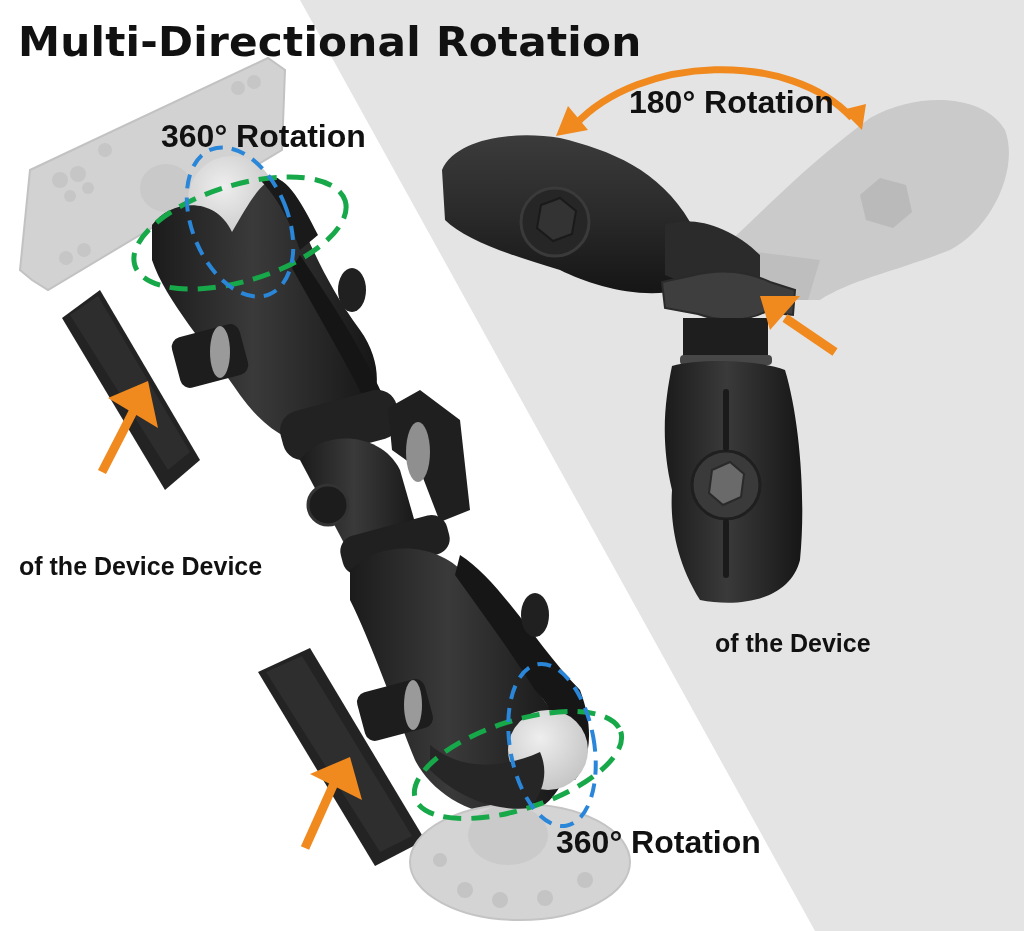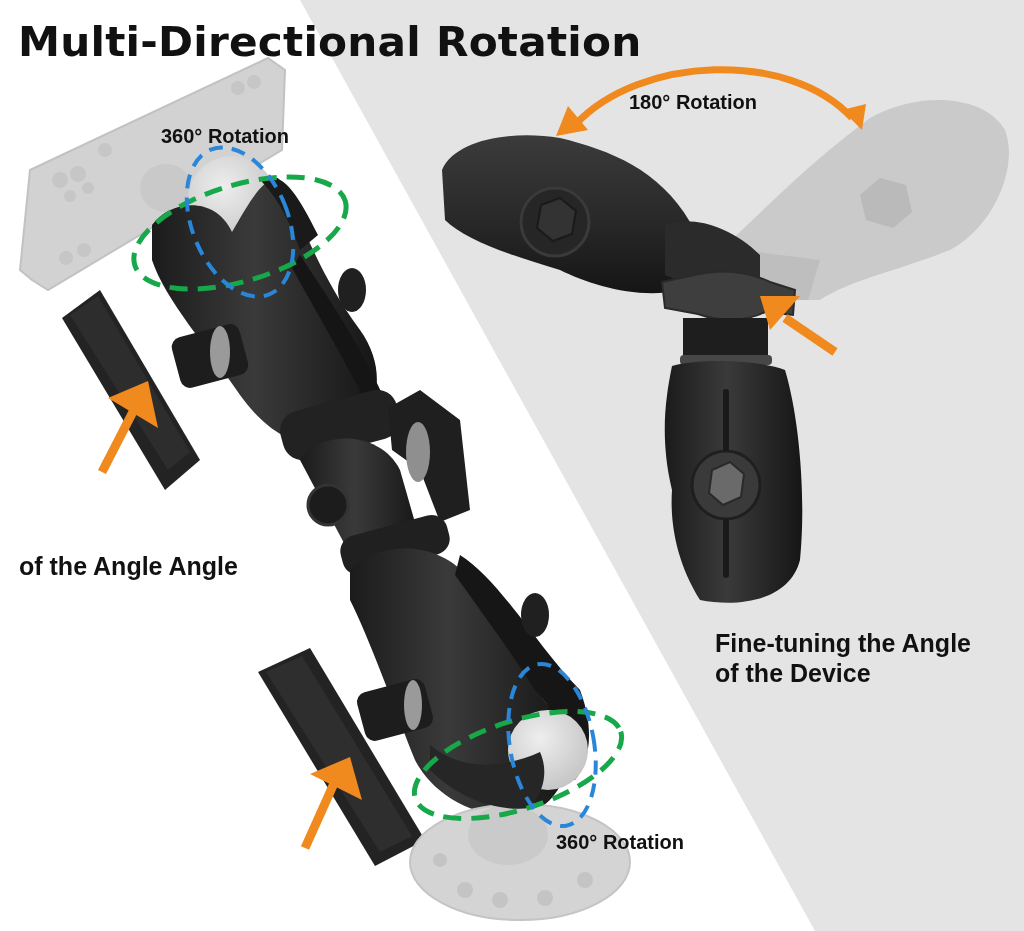--- a/index.html
+++ b/index.html
@@ -8,21 +8,21 @@
     background: #ffffff;
     font-family: "Liberation Sans", "DejaVu Sans", sans-serif;
   }
   #stage { position: absolute; left: 0; top: 0; width: 1024px; height: 931px; }
   .txt { position: absolute; color: #111111; font-weight: 700; margin: 0; }
   .title {
     left: 18px; top: 18px; font-size: 41px; letter-spacing: 0.2px;
     font-family: "DejaVu Sans", sans-serif; font-weight: 700; transform: scaleX(1.03);
     transform-origin: left top;
   }
-  .lbl { font-size: 20px; line-height: 29px; }
+  .lbl { font-size: 32px; line-height: 29px; }
   .lbl-360-top { left: 161px; top: 122px; }
   .lbl-180 { left: 629px; top: 88px; }
   .lbl-sub { left: 19px; top: 551px; font-size: 25px; line-height: 30px; }
   .lbl-fine { left: 715px; top: 628px; font-size: 25px; line-height: 30px; }
   .lbl-360-bot { left: 556px; top: 828px; }
 </style>
 </head>
 <body>
 
 <svg id="stage" width="1024" height="931" viewBox="0 0 1024 931" xmlns="http://www.w3.org/2000/svg">
@@ -160,19 +160,18 @@
   <g>
     <line x1="835" y1="352" x2="785" y2="318" stroke="#f0891e" stroke-width="9"></line>
     <polygon points="760,296 800,296 770,330" fill="#f0891e"></polygon>
   </g>
 </svg>
 
 <h1 class="txt title">Multi-Directional Rotation</h1>
 <div class="txt lbl lbl-360-top">360° Rotation</div>
 <div class="txt lbl lbl-180">180° Rotation</div>
 <div class="txt lbl-sub">
-  <div>of the Angle Angle</div>
+  <div>of the Device Device</div>
 </div>
 <div class="txt lbl-fine">
-  <div>Fine-tuning the Angle</div>
   <div>of the Device</div>
 </div>
 <div class="txt lbl lbl-360-bot">360° Rotation</div>
 
 </body></html>

